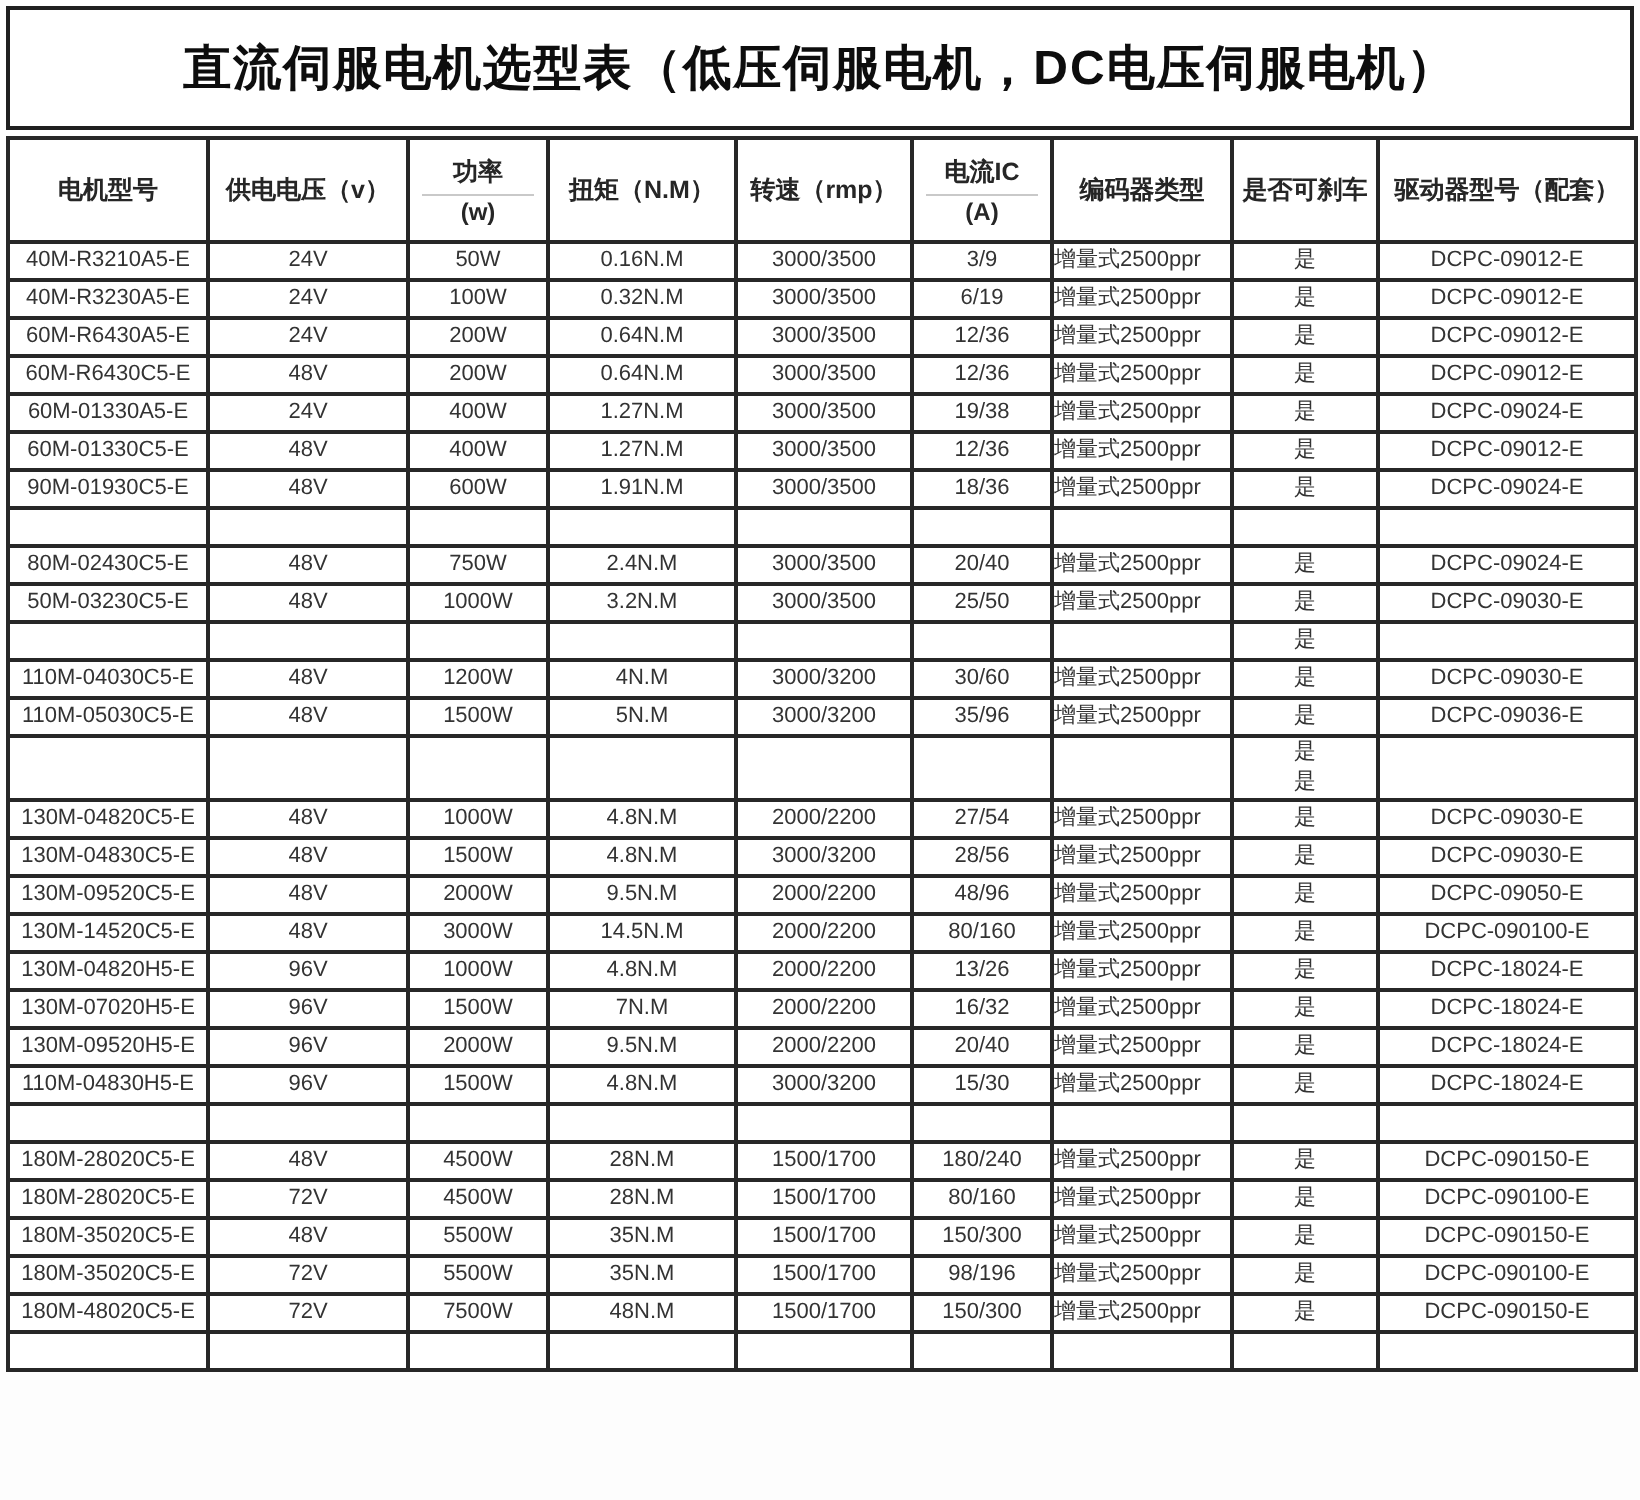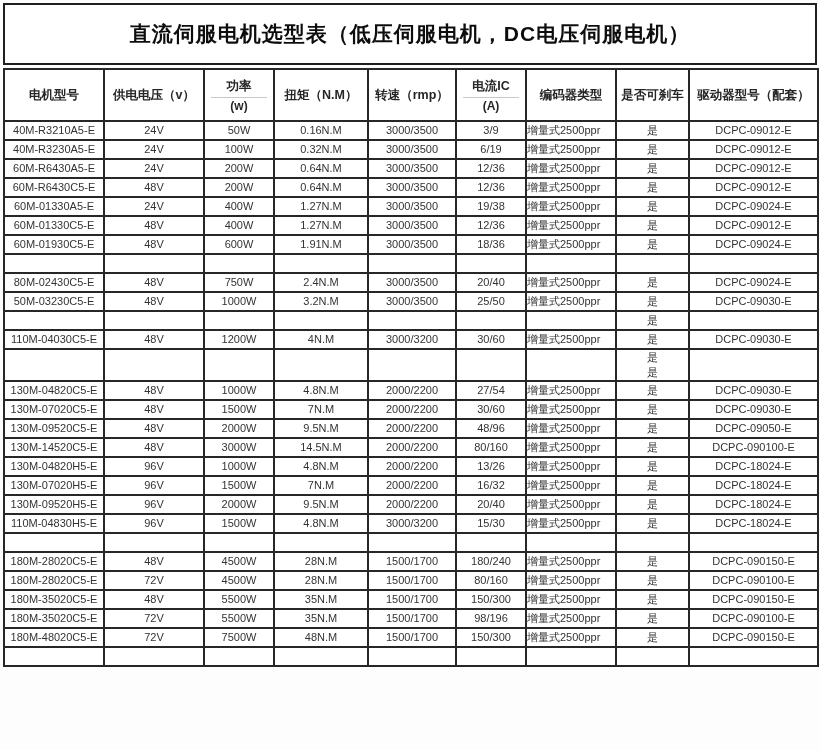--- a/index.html
+++ b/index.html
@@ -14,21 +14,21 @@
     width: 820px; height: 750px;
     padding: 3px;
     overflow: hidden;
     background: #fdfdfd;
   }
   .title-box {
     box-sizing: border-box;
     width: 814px; height: 62px;
     border: 2px solid #1f1f1f;
     display: flex; align-items: center; justify-content: center;
-    font-size: 21px;
+    font-size: 24px;
     font-weight: bold;
     color: #0d0d0d;
     letter-spacing: 1px;
     background: #fff;
   }
   table.motor {
     margin-top: 3px;
     border-collapse: collapse;
     table-layout: fixed;
     width: 814px;
@@ -175,21 +175,21 @@
           <td>48V</td>
           <td>400W</td>
           <td>1.27N.M</td>
           <td>3000/3500</td>
           <td>12/36</td>
           <td class="enc">增量式2500ppr</td>
           <td class="brk">是</td>
           <td>DCPC-09012-E</td>
         </tr>
         <tr>
-          <td>60M-01930C5-E</td>
+          <td>90M-01930C5-E</td>
           <td>48V</td>
           <td>600W</td>
           <td>1.91N.M</td>
           <td>3000/3500</td>
           <td>18/36</td>
           <td class="enc">增量式2500ppr</td>
           <td class="brk">是</td>
           <td>DCPC-09024-E</td>
         </tr>
         <tr>
@@ -241,20 +241,31 @@
           <td>48V</td>
           <td>1200W</td>
           <td>4N.M</td>
           <td>3000/3200</td>
           <td>30/60</td>
           <td class="enc">增量式2500ppr</td>
           <td class="brk">是</td>
           <td>DCPC-09030-E</td>
         </tr>
         <tr>
+          <td>110M-05030C5-E</td>
+          <td>48V</td>
+          <td>1500W</td>
+          <td>5N.M</td>
+          <td>3000/3200</td>
+          <td>35/96</td>
+          <td class="enc">增量式2500ppr</td>
+          <td class="brk">是</td>
+          <td>DCPC-09036-E</td>
+        </tr>
+        <tr>
           <td></td>
           <td></td>
           <td></td>
           <td></td>
           <td></td>
           <td></td>
           <td class="enc"></td>
           <td class="brk">是
 是</td>
           <td></td>
@@ -264,26 +275,26 @@
           <td>48V</td>
           <td>1000W</td>
           <td>4.8N.M</td>
           <td>2000/2200</td>
           <td>27/54</td>
           <td class="enc">增量式2500ppr</td>
           <td class="brk">是</td>
           <td>DCPC-09030-E</td>
         </tr>
         <tr>
-          <td>130M-07020C5-E</td>
+          <td>130M-04830C5-E</td>
           <td>48V</td>
           <td>1500W</td>
-          <td>7N.M</td>
-          <td>2000/2200</td>
-          <td>30/60</td>
+          <td>4.8N.M</td>
+          <td>3000/3200</td>
+          <td>28/56</td>
           <td class="enc">增量式2500ppr</td>
           <td class="brk">是</td>
           <td>DCPC-09030-E</td>
         </tr>
         <tr>
           <td>130M-09520C5-E</td>
           <td>48V</td>
           <td>2000W</td>
           <td>9.5N.M</td>
           <td>2000/2200</td>

